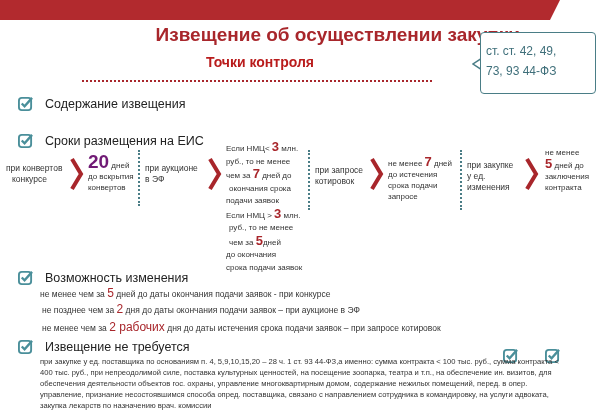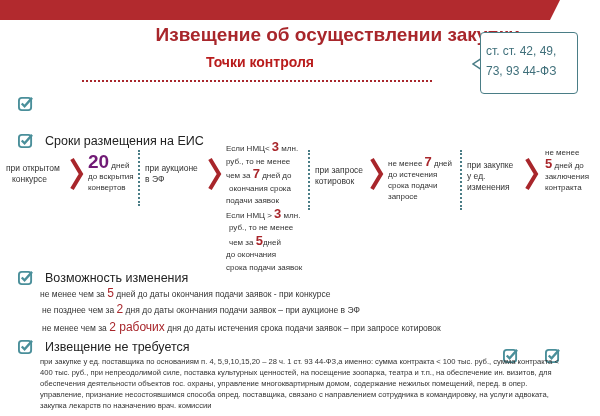--- a/index.html
+++ b/index.html
@@ -1,21 +1,21 @@
 <!DOCTYPE html>
 <html><head>
 <meta charset="utf-8">
 <style>
   * { box-sizing: border-box; margin: 0; padding: 0; }
   body { width: 600px; height: 416px; background: #ffffff; font-family: "Liberation Sans", "DejaVu Sans", sans-serif; position: relative; overflow: hidden; color: #222; }
   .topband { position: absolute; left: 0; top: 0; width: 600px; height: 20px; }
   .title { position: absolute; left: 0; top: 24px; width: 520px; text-align: right; font-size: 19px; font-weight: bold; color: #a8262b; }
   .subtitle { position: absolute; left: 0; top: 54px; width: 520px; text-align: center; font-size: 14px; font-weight: bold; color: #b91c1c; }
   .dots { position: absolute; left: 82px; top: 80px; width: 350px; border-top: 2px dotted #a8262b; }
-  .callout { position: absolute; left: 480px; top: 32px; width: 98px; height: 62px; border: 1.5px solid #4a7d86; border-radius: 4px; padding: 8px 5px; font-size: 12px; color: #3f6f7a; line-height: 20px; background: #fff; }
+  .callout { position: absolute; left: 480px; top: 32px; width: 116px; height: 62px; border: 1.5px solid #4a7d86; border-radius: 4px; padding: 8px 5px; font-size: 12px; color: #3f6f7a; line-height: 20px; background: #fff; }
   .callout-tip { position: absolute; left: 472px; top: 58px; width: 10px; height: 12px; }
   .sec { position: absolute; display: flex; align-items: center; font-size: 12.5px; color: #222; }
   .chk { width: 15px; height: 15px; margin-right: 12px; }
   .flow { position: absolute; font-size: 8px; line-height: 11px; color: #333; }
   .big { color: #701a75; font-weight: bold; font-size: 19px; }
   .bigm { color: #a8262b; font-weight: bold; font-size: 13px; }
   .chev { position: absolute; width: 14px; height: 34px; }
   .vdots { position: absolute; border-left: 2px dotted #4a7d86; }
   .line { position: absolute; font-size: 8.5px; color: #333; white-space: nowrap; }
   .redn { color: #a8262b; font-size: 12px; }
@@ -38,32 +38,33 @@
 <div class="callout">
   <div>ст. ст. 42, 49,</div>
   <div>73, 93 44-ФЗ</div>
 </div>
 
 <div class="sec" style="left:18px; top:96px;">
   <svg class="chk" viewBox="0 0 16 16">
       <rect x="1" y="2" width="13" height="13" rx="3" fill="none" stroke="#4a8f9a" stroke-width="2"></rect>
       <polyline points="4,8 7,11 15,2" fill="none" stroke="#4a8f9a" stroke-width="2.5"></polyline>
     </svg>
+  <span>Содержание извещения</span>
 </div>
 
 <div class="sec" style="left:18px; top:133px;justify-content:space-between;">
   <svg class="chk" viewBox="0 0 16 16">
       <rect x="1" y="2" width="13" height="13" rx="3" fill="none" stroke="#4a8f9a" stroke-width="2"></rect>
       <polyline points="4,8 7,11 15,2" fill="none" stroke="#4a8f9a" stroke-width="2.5"></polyline>
     </svg>
   <span>Сроки размещения на ЕИС</span>
 </div>
 
 <div class="flow" style="left:6px; top:163px; font-size:8.5px;">
-  <div>при открытом</div>
+  <div>при конвертов</div>
   <div style="padding-left:6px">конкурсе</div>
 </div>
 <svg class="chev" style="left:70px; top:157px;" viewBox="0 0 14 34">
     <polyline points="2,2 11,17 2,32" fill="none" stroke="#a8262b" stroke-width="4"></polyline>
   </svg>
 <div class="flow" style="left:88px; top:156px;">
   <div><span class="big">20</span><span> дней</span></div>
   <div>до вскрытия</div>
   <div>конвертов</div>
 </div>

